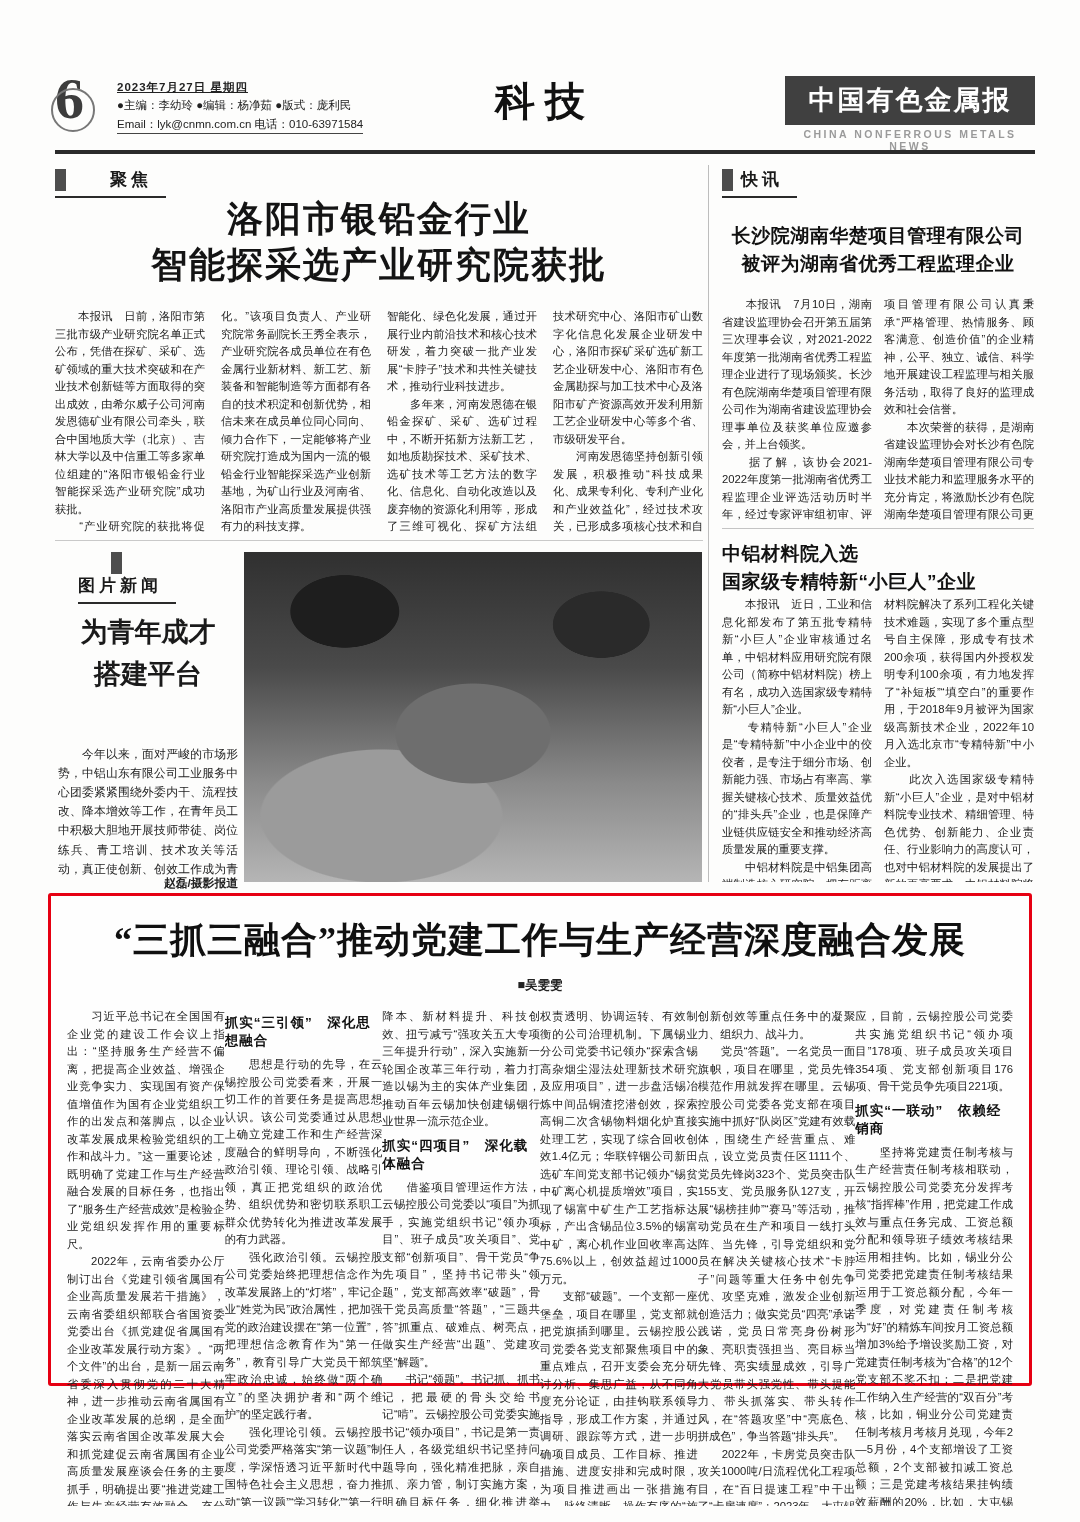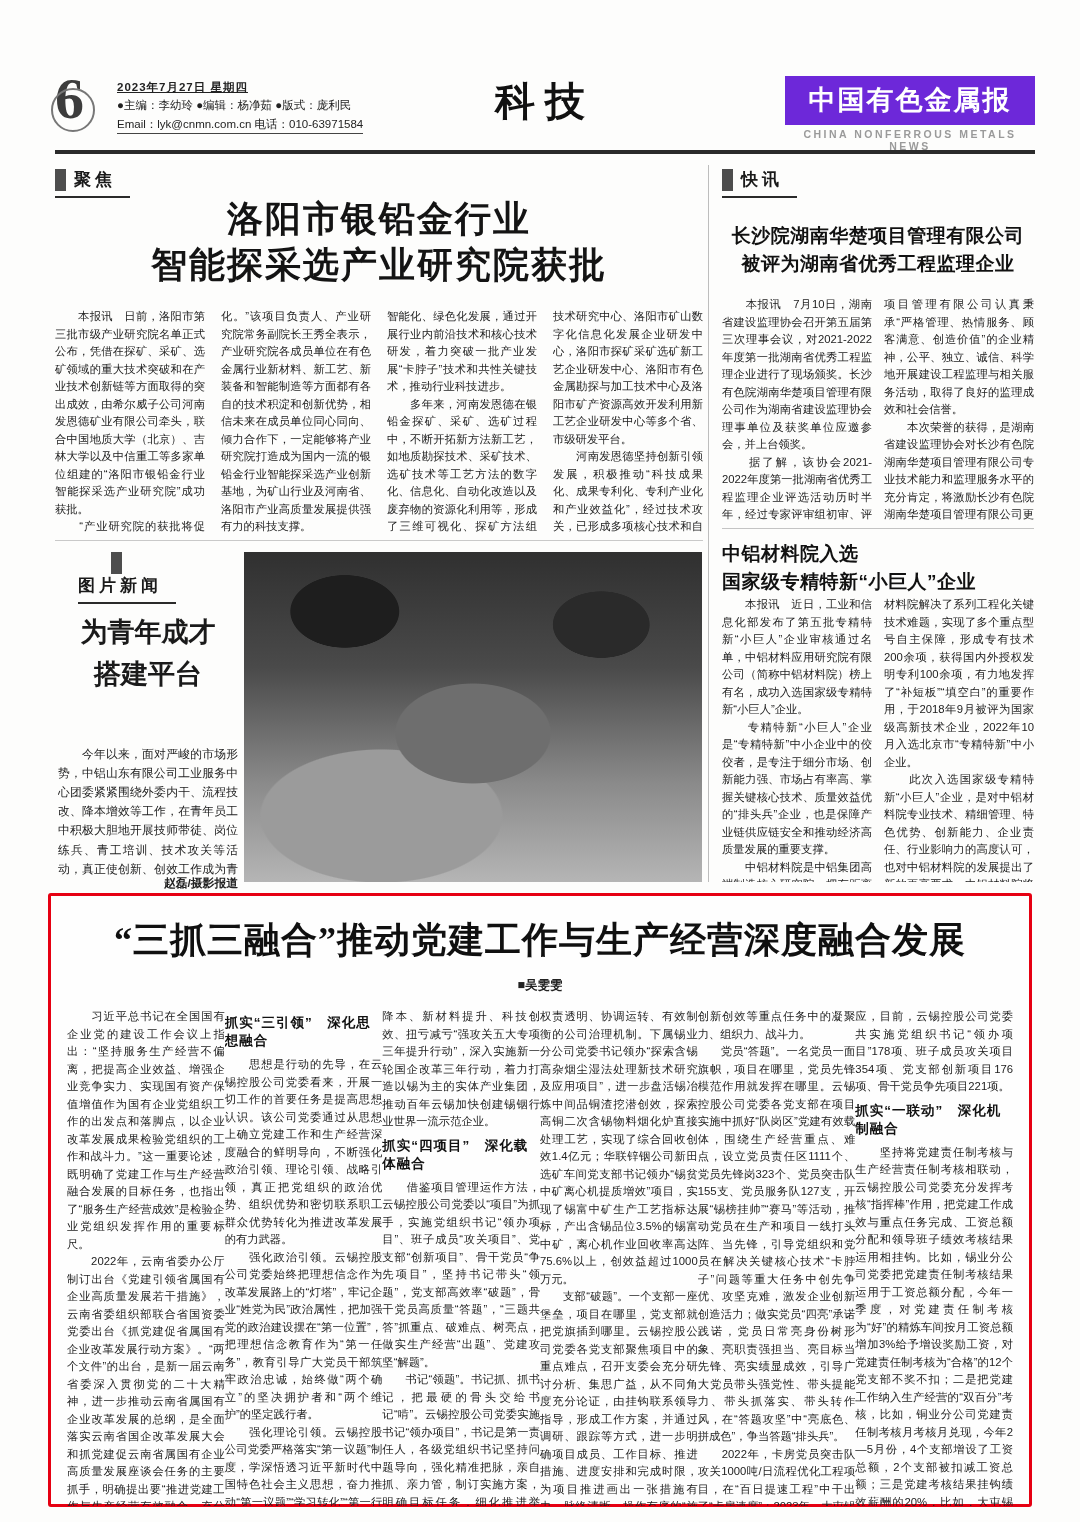--- a/index.html
+++ b/index.html
@@ -32,21 +32,21 @@
   }
   .logo .sub { display:block; color:#9a9a9a; font-size:10.5px; font-weight:bold; letter-spacing:2.5px; margin-top:3px; }
   .toprule { position:absolute; top:150px; left:55px; right:45px; height:4px; background:#2b2b2b; }
 
   
   .tag { display:inline-flex; align-items:center; border-bottom:2px solid #2a2a2a; padding:0 14px 5px 0; }
   .tag .bar { width:11px; height:22px; background:#4d4d4d; margin-right:8px; }
   .tag .label { font-weight:bold; font-size:17px; letter-spacing:4px; color:#1a1a1a; }
 
   
-  .focus-tag { position:absolute; top:168px; left:55px; }
+  .focus-tag { position:absolute; top:168px; left:55px;gap:36px; }
   .focus-headline {
     position:absolute; top:196px; left:55px; width:648px; text-align:center;
     font-family:"Liberation Serif","DejaVu Serif",serif; font-weight:bold;
     font-size:36px; line-height:1.28; color:#141414; letter-spacing:2px;
   }
   .focus-body { position:absolute; top:308px; left:55px; width:648px; height:226px;
     display:flex; gap:16px; overflow:hidden; }
   .col { flex:1 1 0; overflow:hidden; }
   .para { margin:0; font-size:11.3px; line-height:1.55; text-align:justify; color:#222; }
   .subhead { font-weight:bold; font-size:13.5px; color:#111; margin:6px 0 6px 0; letter-spacing:1px; }
@@ -83,21 +83,21 @@
   }
   .qh1 { top:222px; text-align:center; }
   .qh2 { top:540px; text-align:left; }
   .q-body { position:absolute; left:722px; width:312px; display:flex; gap:12px; overflow:hidden; }
   .qb1 { top:296px; height:226px; }
   .qb2 { top:596px; height:286px; }
   .q-divider { position:absolute; top:528px; left:722px; width:312px; border-top:1px solid #c4c4c4; }
 
   
   .feature {
-    position:absolute; top:893px; left:48px; width:984px; height:614px;
+    position:absolute; top:893px; left:48px; width:984px; height:493px;
     border:3px solid #ec4899; border-radius:3px; background:#fefefe; box-sizing:border-box;
     padding:14px 16px 10px 16px;
   }
   .f-headline {
     text-align:center; font-family:"Liberation Serif","DejaVu Serif",serif;
     font-weight:bold; font-size:36px; color:#101010; letter-spacing:1px; margin-top:6px;
   }
   .f-byline { text-align:center; font-size:12.5px; font-weight:bold; color:#222; margin-top:12px; }
   .f-cols { display:flex; margin-top:14px; height:498px; overflow:hidden; }
 </style>
@@ -108,21 +108,21 @@
 
   <div class="masthead">
     <div class="pagenum">6</div>
     <div class="dateblock">
       <div class="d1">2023年7月27日 星期四</div>
       <div class="d2">●主编：李幼玲 ●编辑：杨净茹 ●版式：庞利民</div>
       <div class="d3">Email：lyk@cnmn.com.cn 电话：010-63971584</div>
     </div>
     <div class="section-title">科技</div>
     <div class="logo">
-      <span class="box" style="background: #6d28d9; font-family: Liberation Serif, serif;">中国有色金属报</span>
+      <span class="box" style="background: #404040; font-family: Liberation Serif, serif;">中国有色金属报</span>
       <span class="sub">CHINA NONFERROUS METALS NEWS</span>
     </div>
   </div>
   <div class="toprule"></div>
 
   <div class="tag focus-tag">
     <span class="bar"></span>
     <span class="label">聚焦</span>
   </div>
   <div class="focus-headline">
@@ -225,19 +225,19 @@
           <p class="para">权责透明、协调运转、有效制衡的公司治理机制。下属锡业分公司党委书记领办“探索含锡高杂烟尘湿法处理新技术研究及应用项目”，进一步盘活锡冶炼中间品铜渣挖潜创效，探索高铜二次含锡物料烟化炉直接处理工艺，实现了综合回收创效1.4亿元；华联锌铟公司新田选矿车间党支部书记领办“锡贫中矿离心机提质增效”项目，实现了锡富中矿生产工艺指标达标，产出含锡品位3.5%的锡富中矿，离心机作业回收率高达75.6%以上，创效益超过1000万元。</p>
           <p class="para">　　支部“破题”。一个支部一座堡垒，项目在哪里，党支部就把党旗插到哪里。云锡控股公司党委各党支部聚焦项目中的重点难点，召开支委会充分研讨分析、集思广益，从不同角度充分论证，由挂钩联系领导指导，形成工作方案，并通过调研、跟踪等方式，进一步明确项目成员、工作目标、推进措施、进度安排和完成时限，为项目推进画出一张措施有力、脉络清晰、操作有序的“施工图”，做到一个难题、一个方案、一抓到底、一一破解。</p>
         </div>
       <div class="col">
           <p class="para">创新创效等重点任务中的凝聚力、组织力、战斗力。</p>
           <p class="para">　　党员“答题”。一名党员一面旗帜，项目在哪里，党员先锋模范作用就发挥在哪里。云锡控股公司党委各党支部在项目实施中抓好“队岗区”党建有效载体，围绕生产经营重点、难点，设立党员责任区1111个、党员先锋岗323个、党员突击队155支、党员服务队127支，开展“锡榜挂帅”“赛马”等活动，推动党员在生产和项目一线打头阵、当先锋，引导党组织和党员在解决关键核心技术“卡脖子”问题等重大任务中创先争优、攻坚克难，激发企业创新创造活力；做实党员“四亮”承诺践诺，党员日常亮身份树形象、亮职责强担当、亮目标当先锋、亮实绩显成效，引导广大党员带头强党性、带头提能力、带头抓落实、带头转作风，在“答题攻坚”中“亮底色、拼成色”，争当答题“排头兵”。</p>
           <p class="para">　　2022年，卡房党员突击队攻关1000吨/日流程优化工程项目，在“百日提速工程”中干出了“卡房速度”；2023年，大屯锡矿选矿车间氧化矿工段党员突击队提高300吨/日合格锡回收率攻关项目，回收率提高1.01个百分点，创效800余万元；锡业分公司精炼车间党支部党员骨干带头攻关研究改进真空炉出锡溜槽，改造成本从市场价16万元降至6000元；老厂分公司竹叶山坑三工区党支部发挥“劳模党员突击队”“争先项目”作用，工区产量从2020年的日产300吨提升到了2023年的日产1000吨；新材料公司以党员骨干为主要力量成立“终端客户攻关组”，推进市场营销从“依赖经销商”到“以终端客户为主”的转变，1—5月份营收25亿元，利润9427万元，均超进度完成指标。</p>
         </div>
       <div class="col">
           <p class="para">应，目前，云锡控股公司党委共实施党组织书记“领办项目”178项、班子成员攻关项目354项、党支部创新项目176项、骨干党员争先项目221项。</p>
-          <div class="subhead">抓实“一联动”　深化机制融合</div>
+          <div class="subhead">抓实“一联动”　依赖经销商</div>
           <p class="para">　　坚持将党建责任制考核与生产经营责任制考核相联动，云锡控股公司党委充分发挥考核“指挥棒”作用，把党建工作成效与重点任务完成、工资总额分配和领导班子绩效考核结果运用相挂钩。比如，锡业分公司党委把党建责任制考核结果运用于工资总额分配，今年一季度，对党建责任制考核为“好”的精炼车间按月工资总额增加3%给予增设奖励工资，对党建责任制考核为“合格”的12个党支部不奖不扣；二是把党建工作纳入生产经营的“双百分”考核，比如，铜业分公司党建责任制考核月考核月兑现，今年2—5月份，4个支部增设了工资总额，2个支部被扣减工资总额；三是党建考核结果挂钩绩效薪酬的20%，比如，大屯锡矿对党建工作的考核占领导班子绩效的20%。</p>
         </div>
     </div>
   </div>
 
 </div>
 
 </body></html>

